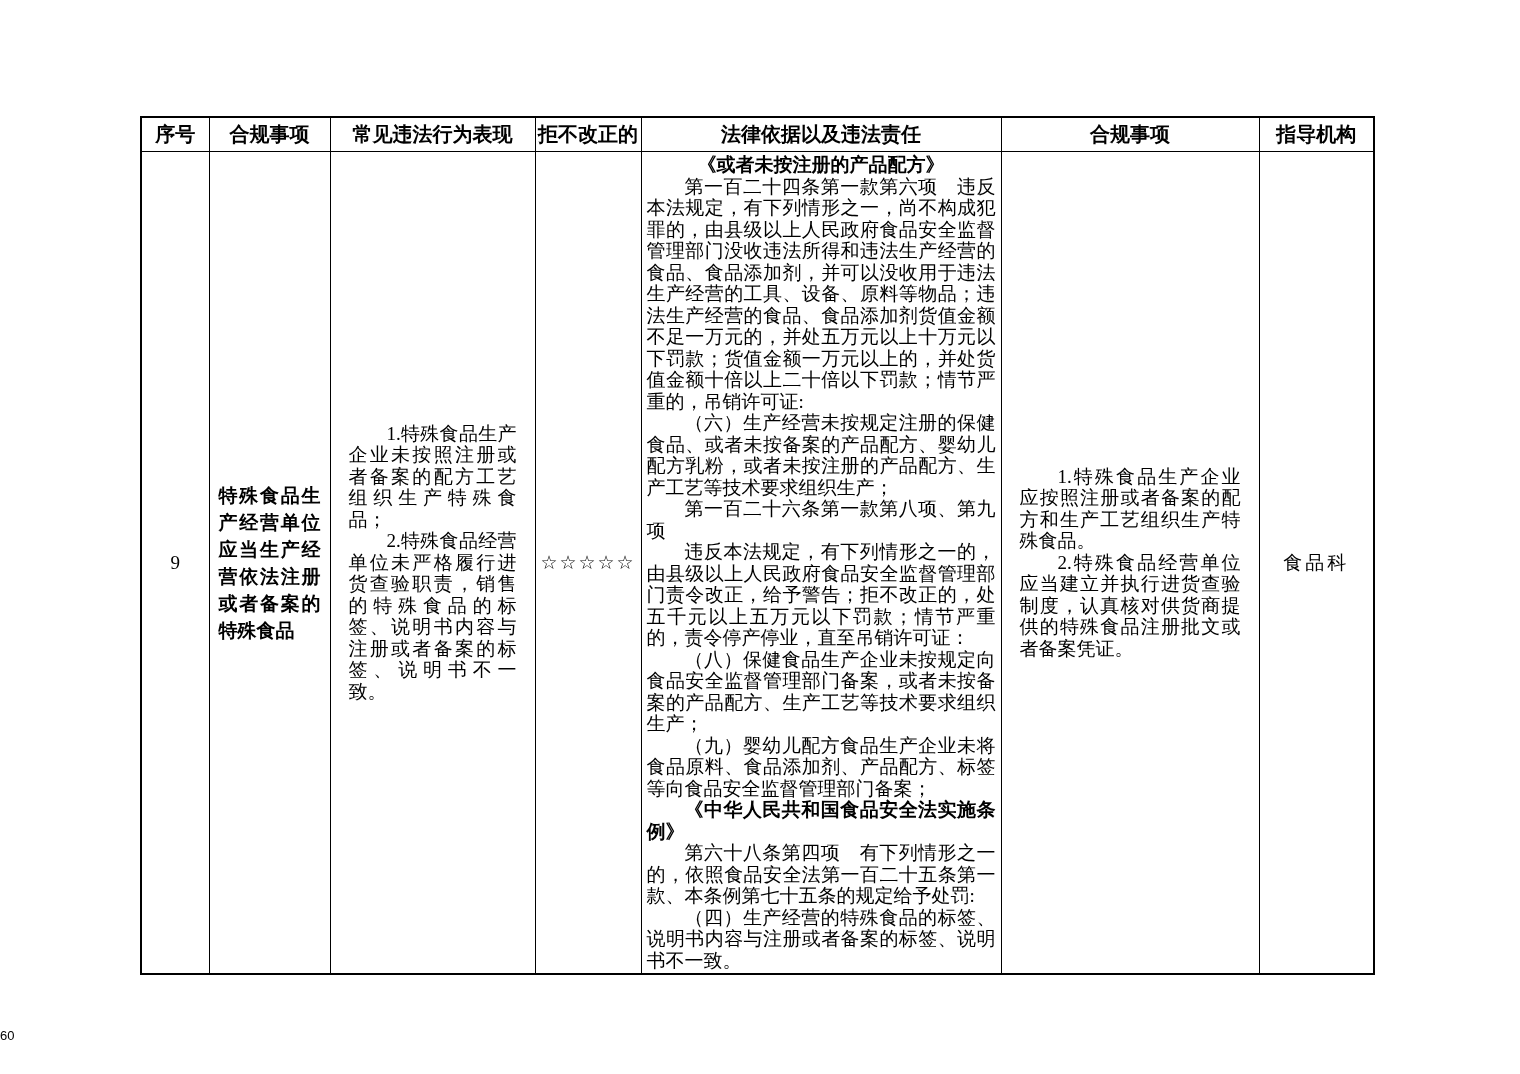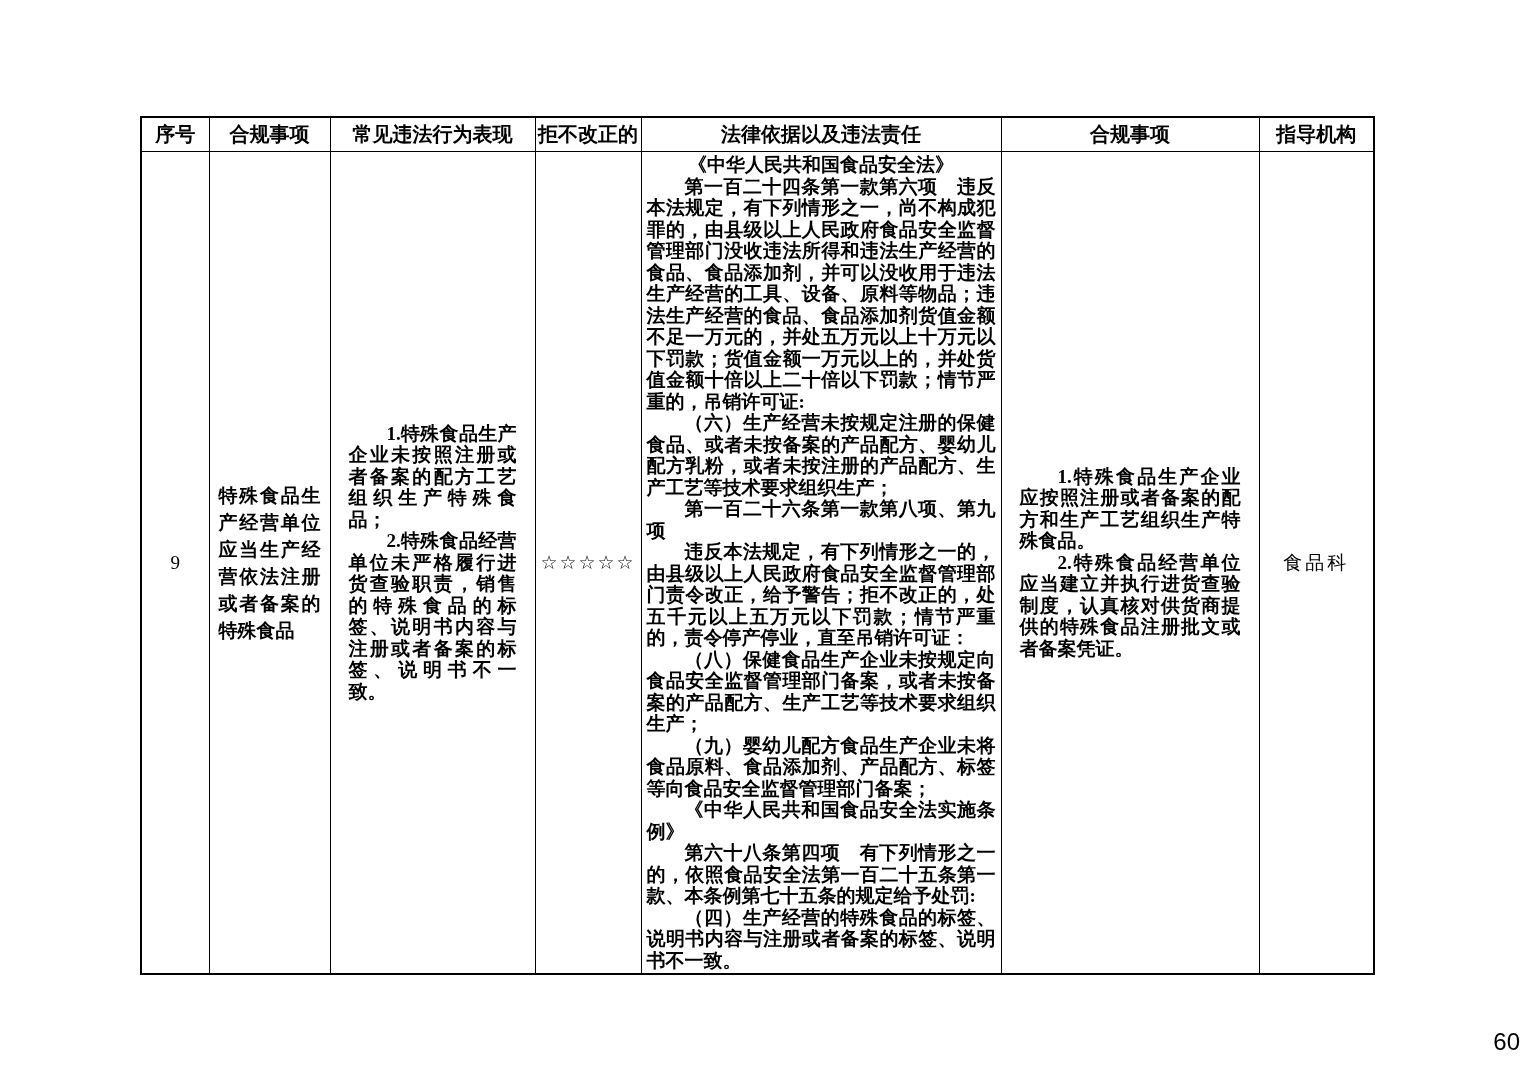--- a/index.html
+++ b/index.html
@@ -31,29 +31,28 @@
     line-height: 21.5px;
   }
   .data-row { height: 772px; }
   .c-serial { text-align: center; }
   .c-item { padding: 0 9px; font-weight: bold; }
   .item-text { text-align: justify; line-height: 27px; }
   .c-violations, .c-suggest { padding: 0 18px; }
   .c-legal { padding: 2px 5px; line-height: 21px; }
   .c-risk { text-align: center; font-size: 20px; letter-spacing: 2px; }
   .c-agency { text-align: center; letter-spacing: 3px; }
-  .para { margin: 0; text-indent: 2em; text-align: justify; font-weight: bold; }
+  .para { margin: 0; text-indent: 2em; text-align: justify; }
   .para.bold { font-weight: bold; }
   .para.center { text-align: center; text-indent: 0; }
   .page-number {
     position: absolute; left: 0; right: 0; top: 1028px;
-    text-align: right;
+    text-align: left;
     font-family: "Liberation Sans", sans-serif;
-    font-size: 24px;
-    padding-left: 17px;
+    font-size: 13px;
   }
 </style>
 </head>
 <body>
 
 <div class="page">
 
   <table class="doc-table">
     <colgroup>
       <col style="width:68px">
@@ -85,21 +84,21 @@
           <div>
               <p class="para">1.特殊食品生产企业未按照注册或者备案的配方工艺组织生产特殊食品；</p>
               <p class="para">2.特殊食品经营单位未严格履行进货查验职责，销售的特殊食品的标签、说明书内容与注册或者备案的标签、说明书不一致。</p>
             </div>
         </td>
         <td class="c-risk">
           <span>☆☆☆☆☆</span>
         </td>
         <td class="c-legal">
           <div>
-              <p class="para bold center">《中华人民共和国食品安全法》</p>
+              <p class="para bold center">《或者未按注册的产品配方》</p>
               <p class="para">第一百二十四条第一款第六项　违反本法规定，有下列情形之一，尚不构成犯罪的，由县级以上人民政府食品安全监督管理部门没收违法所得和违法生产经营的食品、食品添加剂，并可以没收用于违法生产经营的工具、设备、原料等物品；违法生产经营的食品、食品添加剂货值金额不足一万元的，并处五万元以上十万元以下罚款；货值金额一万元以上的，并处货值金额十倍以上二十倍以下罚款；情节严重的，吊销许可证:</p>
               <p class="para">（六）生产经营未按规定注册的保健食品、或者未按备案的产品配方、婴幼儿配方乳粉，或者未按注册的产品配方、生产工艺等技术要求组织生产；</p>
               <p class="para">第一百二十六条第一款第八项、第九项</p>
               <p class="para">违反本法规定，有下列情形之一的，由县级以上人民政府食品安全监督管理部门责令改正，给予警告；拒不改正的，处五千元以上五万元以下罚款；情节严重的，责令停产停业，直至吊销许可证：</p>
               <p class="para">（八）保健食品生产企业未按规定向食品安全监督管理部门备案，或者未按备案的产品配方、生产工艺等技术要求组织生产；</p>
               <p class="para">（九）婴幼儿配方食品生产企业未将食品原料、食品添加剂、产品配方、标签等向食品安全监督管理部门备案；</p>
               <p class="para bold">《中华人民共和国食品安全法实施条例》</p>
               <p class="para">第六十八条第四项　有下列情形之一的，依照食品安全法第一百二十五条第一款、本条例第七十五条的规定给予处罚:</p>
               <p class="para">（四）生产经营的特殊食品的标签、说明书内容与注册或者备案的标签、说明书不一致。</p>
             </div>

